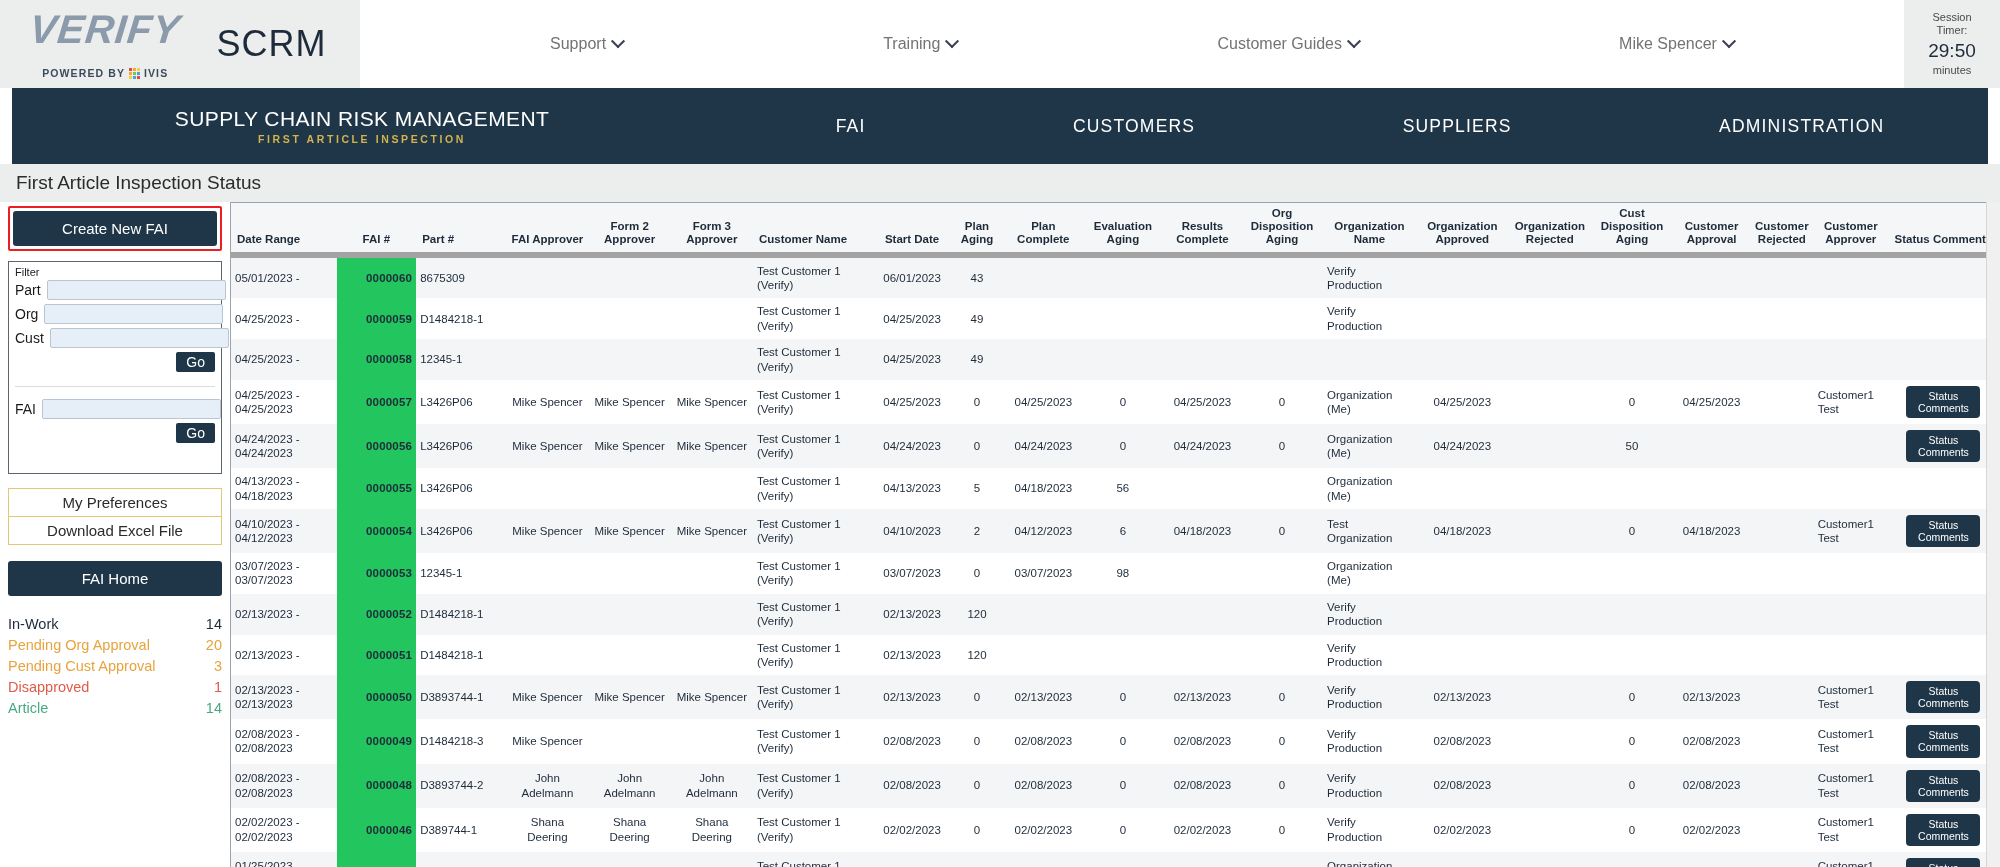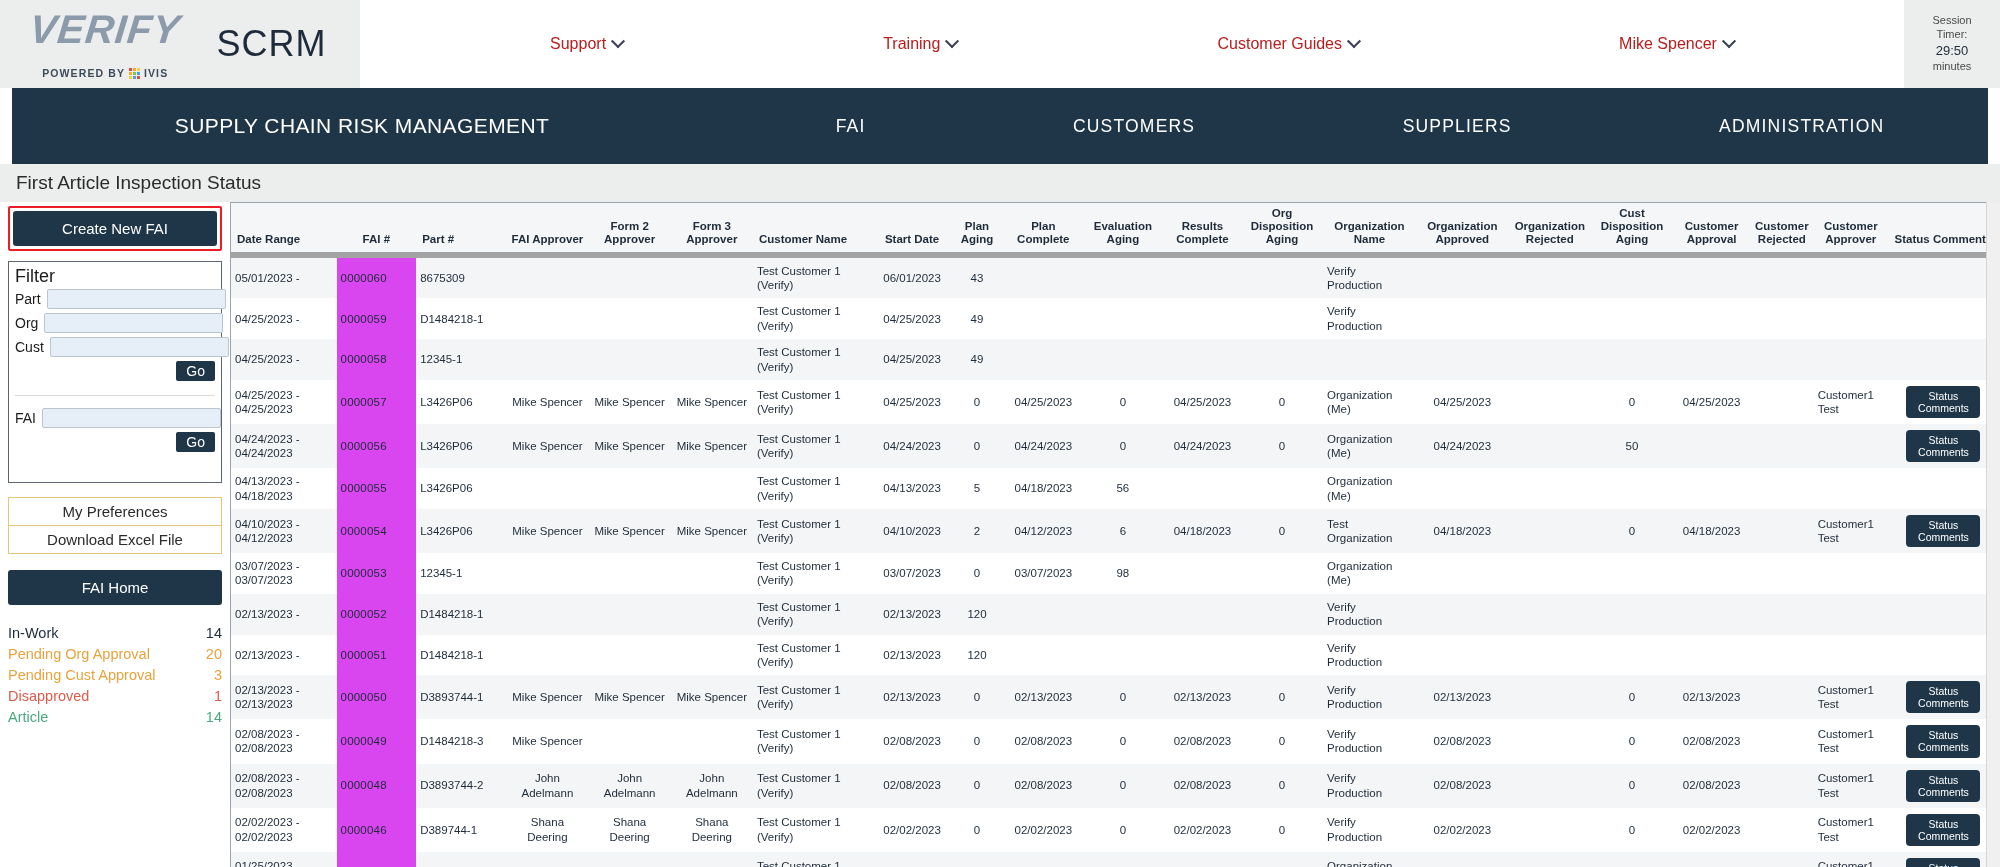--- a/index.html
+++ b/index.html
@@ -45,33 +45,33 @@
   }
   .logo-grid i { display:block; width:3px; height:3px; }
   .brand-scrm {
     font-size: 36px; color: #1d2b3a; letter-spacing: 1px; font-weight: 400;
   }
   .nav-zone {
     flex: 1; display: flex; align-items: center; justify-content: space-around;
     padding: 0 40px 0 60px;
   }
   .nav-link {
-    font-size: 16px; color: #b91c1c; display: flex; align-items: center; gap: 7px;
+    font-size: 16px; color: #737373; display: flex; align-items: center; gap: 7px;
     cursor: pointer; white-space: nowrap;
   }
   .chev {
     width: 10px; height: 10px; border-right: 2px solid #3c3f55;
     border-bottom: 2px solid #3c3f55; transform: rotate(45deg) translate(-2px,-2px);
   }
   .session-box {
     width: 96px; flex: 0 0 96px; background: #eceded;
     display: flex; flex-direction: column; align-items: center; justify-content: center;
     font-size: 11px; color: #4a4a4a; line-height: 1.25; text-align: center;
   }
-  .session-time { font-size: 13px; color: #1d2b3a; font-weight: 400; margin: 1px 0; }
+  .session-time { font-size: 19px; color: #1d2b3a; font-weight: 400; margin: 1px 0; }
 
   
   .darknav {
     margin: 0 12px;
     height: 76px;
     background: #1e3648;
     display: flex; align-items: center;
     position: relative;
     gap: 20px;
   }
@@ -101,21 +101,21 @@
     font-size: 15px; padding: 9px 0; width: 100%;
     border-radius: 3px; cursor: pointer;
   }
   .create-hl {
     border: 2px solid #ee1c25; padding: 3px; margin-top: 4px; border-radius: 2px;
   }
   .filter-box {
     border: 1px solid #5c6670; margin-top: 10px; padding: 4px 6px 8px 6px;
     background: #fff;
   }
-  .filter-title { font-size: 18px; color: #1b1b1b; margin-bottom: 2px; }
+  .filter-title { font-size: 11px; color: #1b1b1b; margin-bottom: 2px; }
   .frow { display: flex; align-items: center; gap: 6px; margin-bottom: 4px; }
   .flabel { font-size: 14px; color: #1b1b1b; width: 42px; }
   .finput {
     flex: 1; height: 20px; background: #e6eff7; border: 1px solid #b9c6d2;
     border-radius: 2px;
   }
   .go-row { display: flex; justify-content: flex-end; margin-top: 2px; }
   .btn-go {
     background: #1e3648; color: #fff; font-size: 14px;
     padding: 2px 10px; border-radius: 2px; cursor: pointer;
@@ -149,22 +149,22 @@
     border-bottom: 6px solid #a3a3a3;
   }
   table.fai thead th.left { text-align: left; padding-left: 6px; }
   table.fai tbody td {
     font-size: 11.5px; color: #1d2b3a; padding: 6px 4px;
     vertical-align: middle; line-height: 1.25; height: 35px;
   }
   tbody tr:nth-child(odd) { background: #f4f5f6; }
   tbody tr:nth-child(even) { background: #ffffff; }
   td.fainum {
-    background: #d946ef; color: #1d2b3a; font-size: 14.5px;
-    text-align: left; padding-right: 6px; letter-spacing: 0.2px;
+    background: #22c55e; color: #1d2b3a; font-size: 14.5px;
+    text-align: right; padding-right: 6px; letter-spacing: 0.2px; font-weight: bold;
   }
   td.c { text-align: center; }
   td.l { text-align: left; }
   .status-btn {
     background: #1e3648; color: #fff; font-size: 10.5px; text-align: center;
     border-radius: 4px; padding: 4px 2px; line-height: 1.15; cursor: pointer;
     width: 74px; margin: 0 auto;
   }
   .scroll-rail {
     width: 14px; background: #f0f0f0; border-left: 1px solid #d6d6d6;
@@ -220,20 +220,21 @@
     <div>Session</div>
     <div>Timer:</div>
     <div class="session-time">29:50</div>
     <div>minutes</div>
   </div>
 </div>
 
 <div class="darknav">
   <div class="dn-title-wrap">
     <div class="dn-title">SUPPLY CHAIN RISK MANAGEMENT</div>
+    <div class="dn-sub">FIRST ARTICLE INSPECTION</div>
   </div>
   <div class="dn-items">
     <div class="dn-item">FAI</div>
     <div class="dn-item">CUSTOMERS</div>
     <div class="dn-item">SUPPLIERS</div>
     <div class="dn-item">ADMINISTRATION</div>
   </div>
 </div>
 
 <div class="pagetitle-row">

